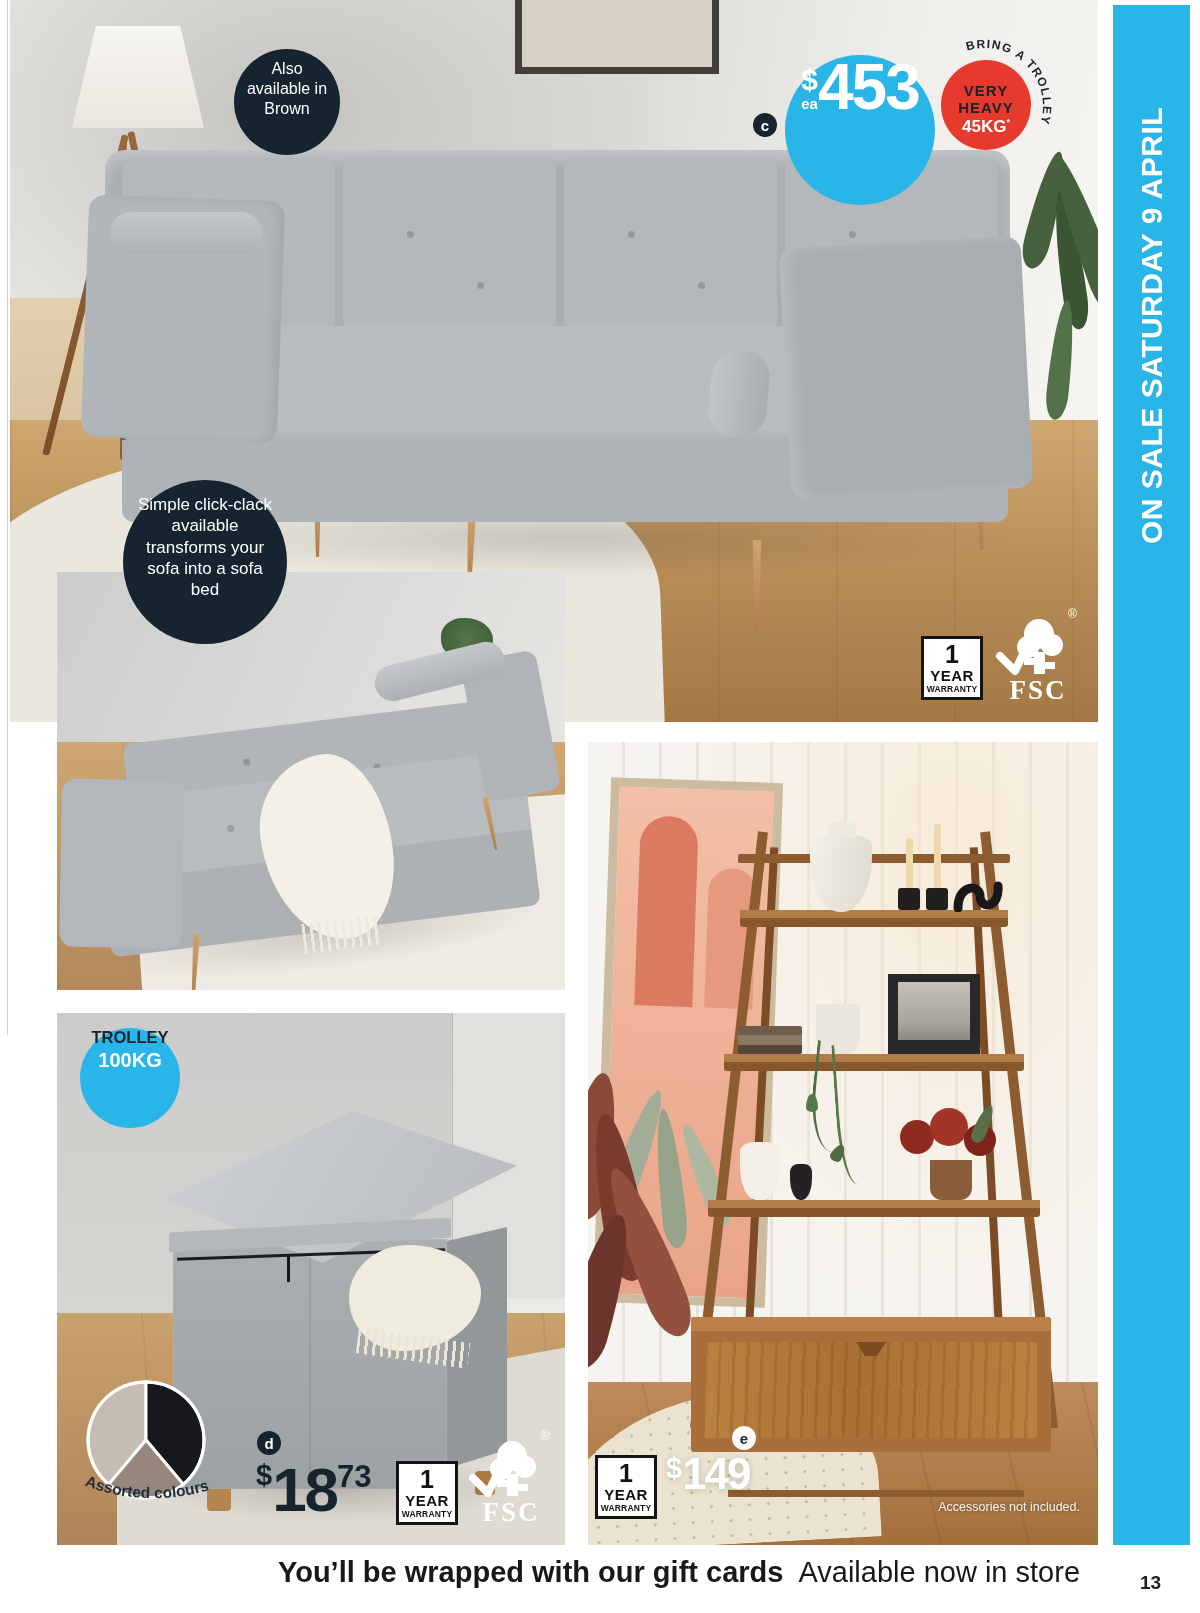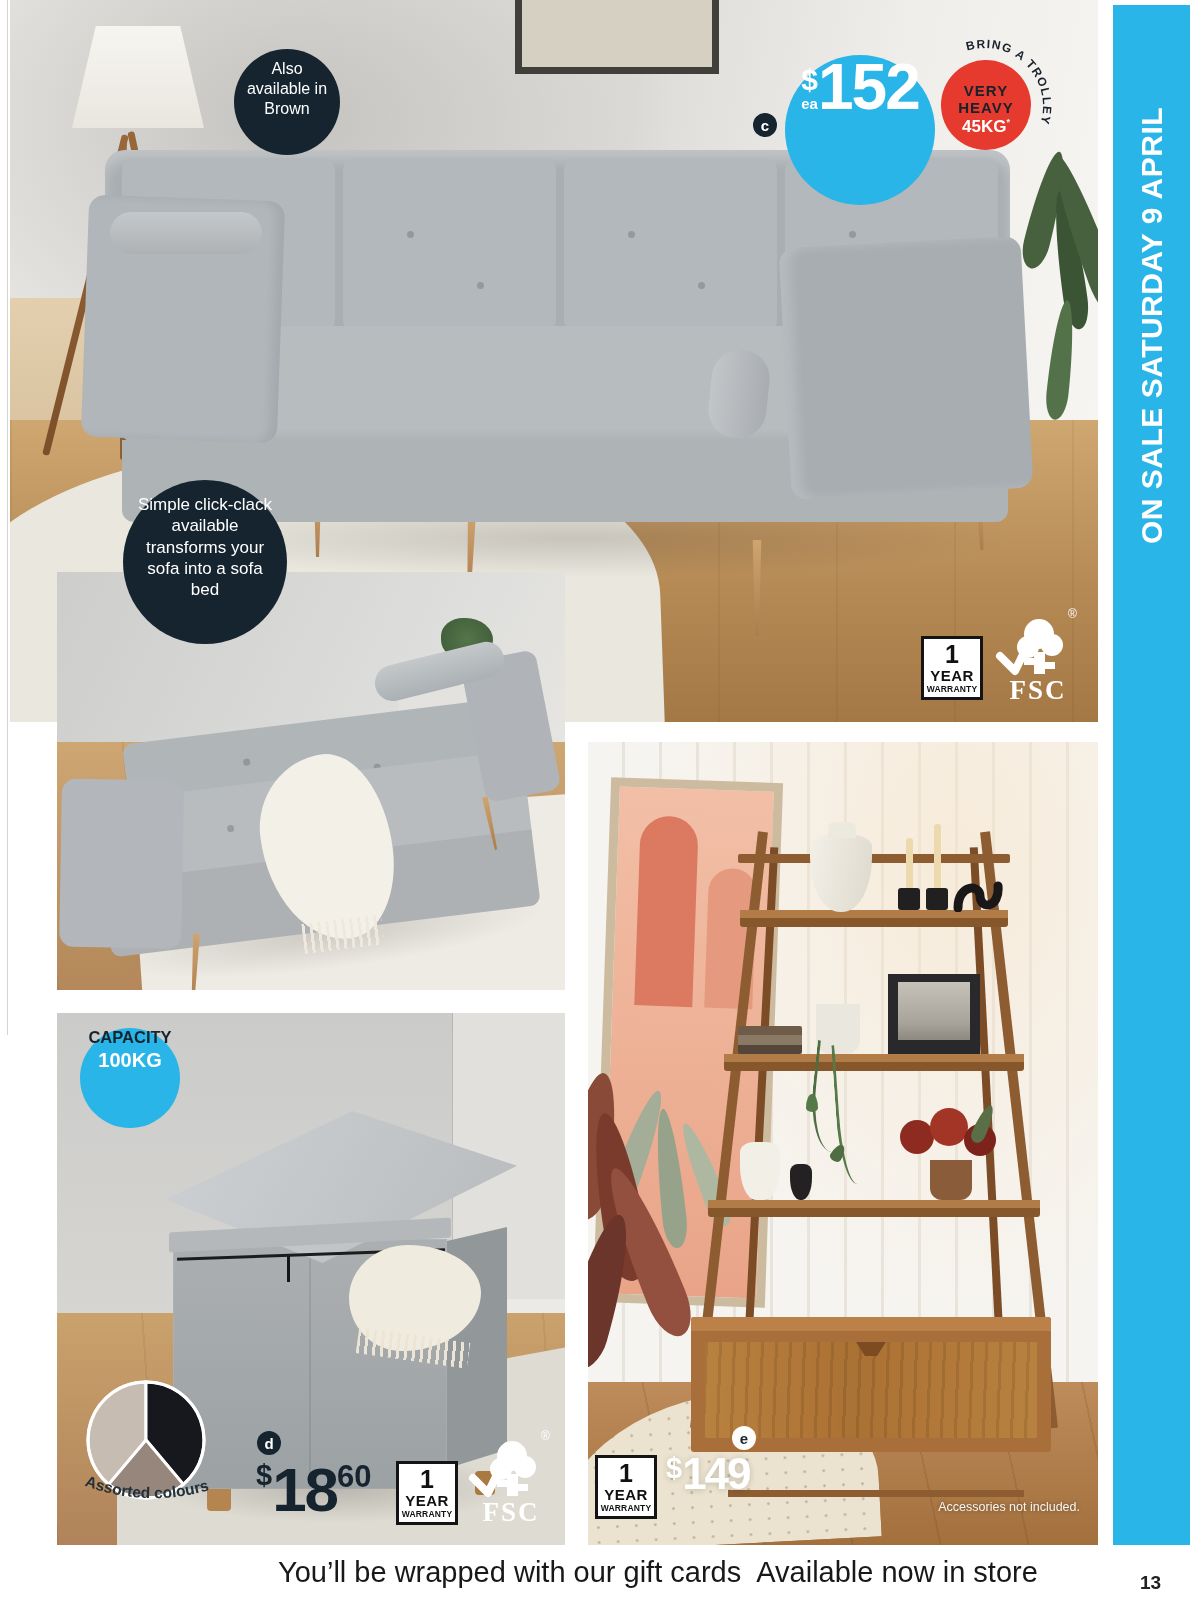--- a/index.html
+++ b/index.html
@@ -199,21 +199,21 @@
   <div class="letter-badge" style="left:753px;top:113px">
     <span>c</span>
   </div>
 
   <div class="circle" style="left:785px;top:55px;width:150px;height:150px;background:var(--blue);color:#fff;z-index:5">
     <div style="display:flex;align-items:flex-start">
       <div style="display:flex;flex-direction:column;align-items:center;margin-top:10px">
         <span style="font-size:30px;font-weight:bold;line-height:1">$</span>
         <span style="font-size:15px;font-weight:bold;line-height:1.2">ea</span>
       </div>
-      <span style="font-size:64px;font-weight:bold;line-height:1;letter-spacing:-2px">152</span>
+      <span style="font-size:64px;font-weight:bold;line-height:1;letter-spacing:-2px">453</span>
     </div>
   </div>
 
   <svg class="abs" style="left:905px;top:24px;z-index:6" width="162" height="162" viewBox="0 0 162 162">
     <circle cx="81" cy="81" r="45" style="fill:var(--red)"></circle>
     <path id="trolleyArc" d="M40,40 A58,58 0 0 1 122,122" fill="none"></path>
     <text font-size="12" font-weight="bold" fill="#18222c" letter-spacing="1.2">
       <textPath href="#trolleyArc" startOffset="50%" text-anchor="middle">BRING A TROLLEY</textPath>
     </text>
     <text x="81" y="72" text-anchor="middle" font-size="15" font-weight="bold" fill="#18222c" letter-spacing="1">VERY</text>
@@ -236,21 +236,21 @@
     <circle cx="60" cy="41" r="11" fill="#fff"></circle>
     <circle cx="36" cy="43" r="11" fill="#fff"></circle>
     <rect x="42" y="48" width="11" height="22" fill="#fff"></rect>
     <rect x="32" y="54" width="11" height="7" fill="#fff"></rect>
     <rect x="52" y="58" width="11" height="7" fill="#fff"></rect>
     <text x="46" y="95" text-anchor="middle" font-size="27" font-weight="bold" fill="#fff" letter-spacing="2" style="font-family:'Liberation Serif',serif">FSC</text>
     <text x="76" y="14" font-size="12" fill="#fff">®</text>
   </svg>
 
   <div class="circle" style="left:80px;top:1028px;width:100px;height:100px;background:var(--blue);z-index:6;line-height:1.2">
-    <span style="font-size:16.5px;font-weight:bold;color:var(--navy)">CAPACITY</span>
+    <span style="font-size:16.5px;font-weight:bold;color:var(--navy)">TROLLEY</span>
     <span style="font-size:20px;font-weight:bold;color:#fff">100KG</span>
   </div>
 
   <svg class="abs" style="left:84px;top:1378px;z-index:6" width="124" height="124" viewBox="0 0 124 124">
     <path d="M62,62 L24.7,106.4 A58,58 0 0 1 62,4 Z" stroke="#fff" stroke-width="3" fill="#c7bcb1"></path>
     <path d="M62,62 L62,4 A58,58 0 0 1 99.3,106.4 Z" stroke="#fff" stroke-width="3" fill="#17181d"></path>
     <path d="M62,62 L99.3,106.4 A58,58 0 0 1 24.7,106.4 Z" stroke="#fff" stroke-width="3" fill="#97867c"></path>
     <circle cx="62" cy="62" r="58" fill="none" stroke="#fff" stroke-width="3"></circle>
   </svg>
 
@@ -261,21 +261,21 @@
     </text>
   </svg>
 
   <div class="letter-badge" style="left:257px;top:1431px">
     <span>d</span>
   </div>
 
   <div class="price" style="left:256px;top:1459px;color:var(--navy)">
     <span class="cur">$</span>
     <span class="big">18</span>
-    <span class="sup">60</span>
+    <span class="sup">73</span>
   </div>
 
   <div class="warranty" style="left:396px;top:1461px">
     <div class="w-num">1</div>
     <div class="w-year">YEAR</div>
     <div class="w-word">WARRANTY</div>
   </div>
   <svg class="fsc" style="left:465px;top:1426px" width="86" height="100" viewBox="0 0 86 100">
     <path d="M8,52 L23,67 L39,34" stroke="#fff" stroke-width="8" fill="none" stroke-linecap="round" stroke-linejoin="round"></path>
     <circle cx="47" cy="30" r="15" fill="#fff"></circle>
@@ -305,18 +305,18 @@
 
   <div class="abs" style="left:845px;top:1500px;width:235px;text-align:right;font-size:12.5px;color:#f6f5f1;z-index:7;text-shadow:0 0 4px rgba(0,0,0,.4)">
     <span>Accessories not included.</span>
   </div>
 
   <div class="banner">
     <div class="banner-text">ON SALE SATURDAY 9 APRIL</div>
   </div>
 
   <div class="footer">
-    <span style="font-weight:normal">You’ll be wrapped with our gift cards</span>
+    <span style="font-weight:bold">You’ll be wrapped with our gift cards</span>
     <span style="margin-left:7px">Available now in store</span>
   </div>
   <div class="abs" style="left:1140px;top:1572px;font-size:19px;font-weight:bold;color:#222;z-index:8">13</div>
 
 </div>
 
 </body></html>

